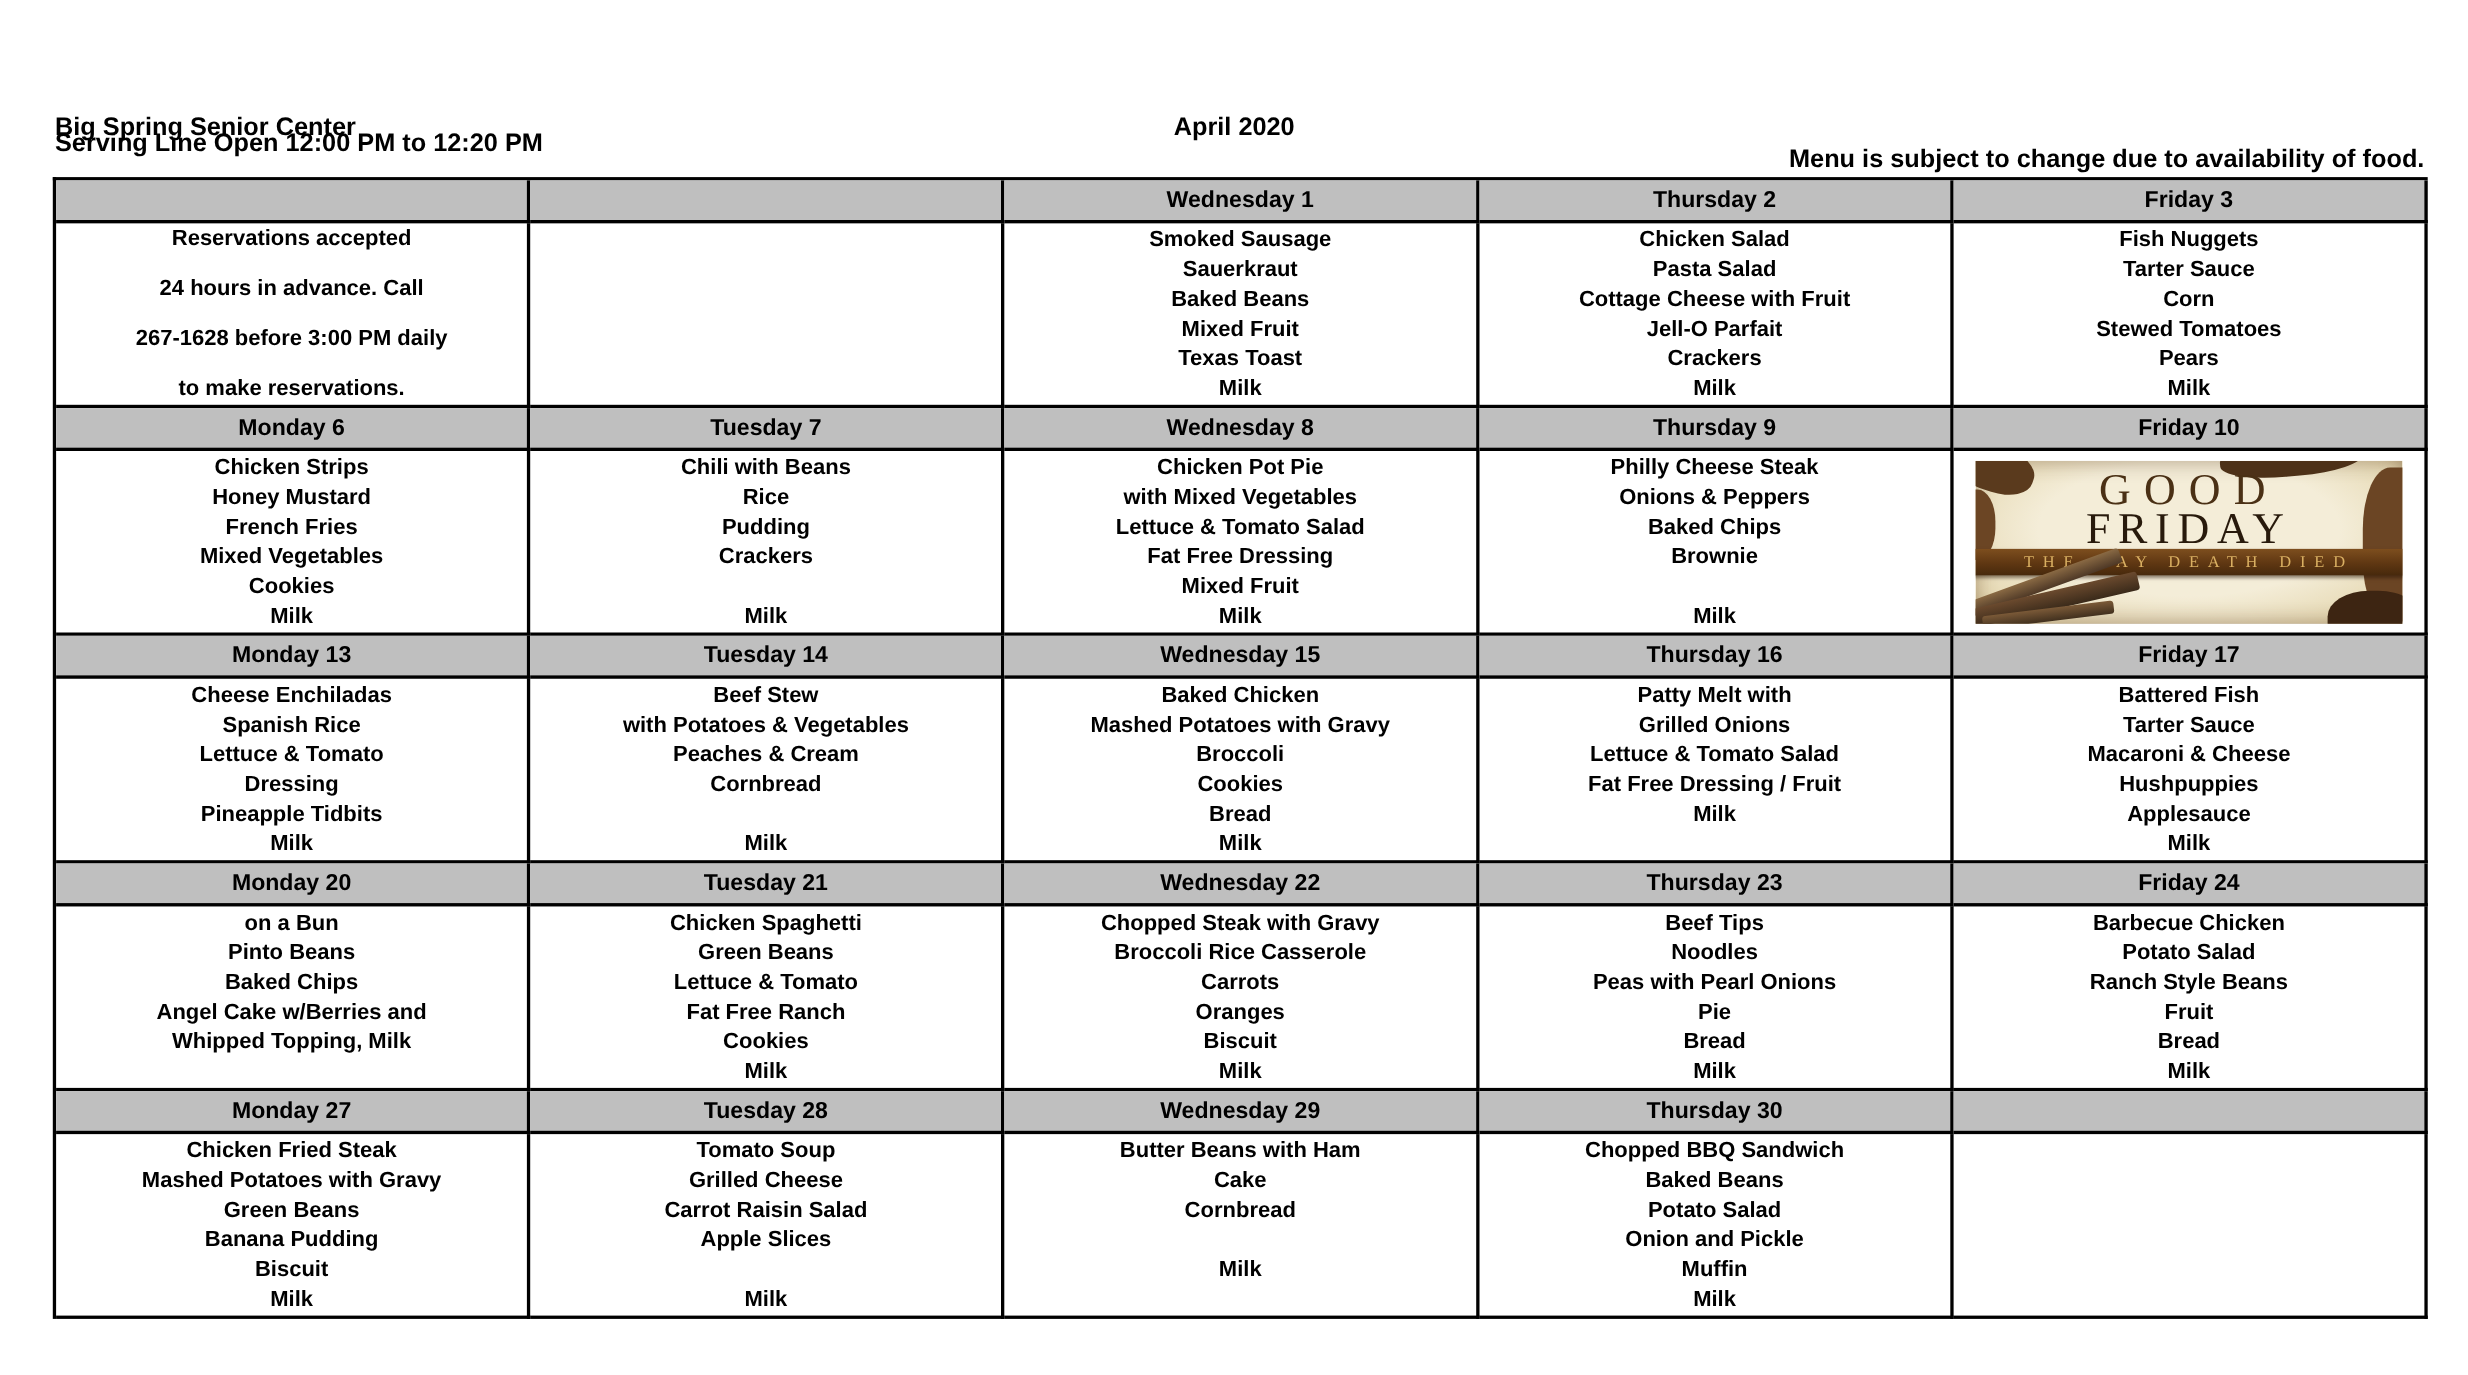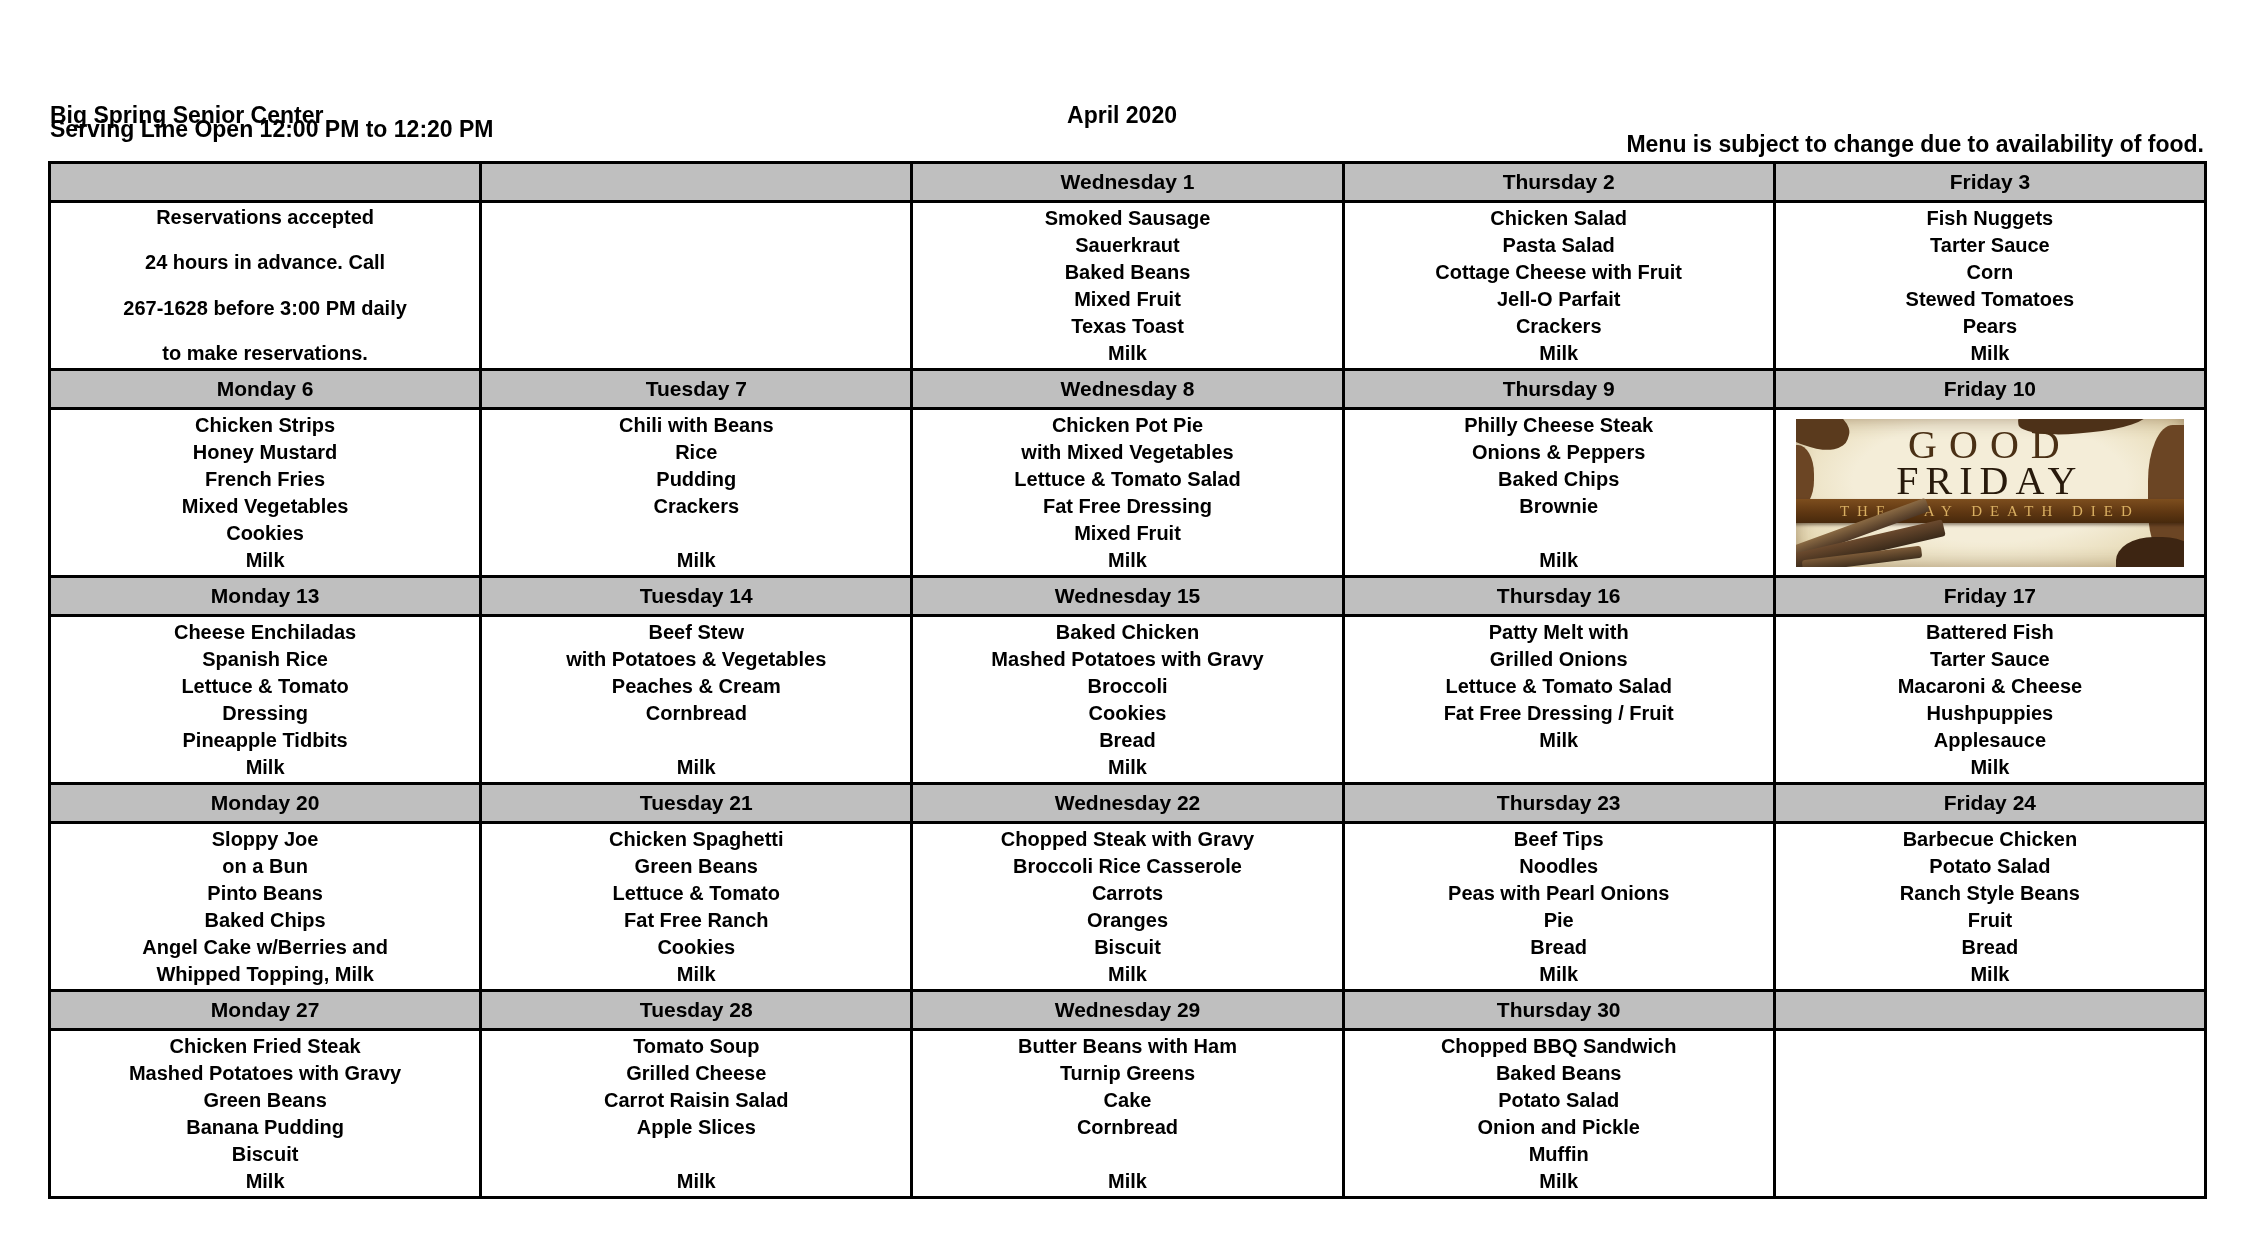--- a/index.html
+++ b/index.html
@@ -215,21 +215,20 @@
         <div class="menu-line">Milk</div>
       </div>
 
     <div class="cell day-header">Monday 20</div>
     <div class="cell day-header">Tuesday 21</div>
     <div class="cell day-header">Wednesday 22</div>
     <div class="cell day-header">Thursday 23</div>
     <div class="cell day-header">Friday 24</div>
 
     <div class="cell content">
-        <div class="menu-line">Sloppy Joe</div>
         <div class="menu-line">on a Bun</div>
         <div class="menu-line">Pinto Beans</div>
         <div class="menu-line">Baked Chips</div>
         <div class="menu-line">Angel Cake w/Berries and</div>
         <div class="menu-line">Whipped Topping, Milk</div>
       </div>
     <div class="cell content">
         <div class="menu-line">Chicken Spaghetti</div>
         <div class="menu-line">Green Beans</div>
         <div class="menu-line">Lettuce &amp; Tomato</div>
@@ -279,21 +278,20 @@
     <div class="cell content">
         <div class="menu-line">Tomato Soup</div>
         <div class="menu-line">Grilled Cheese</div>
         <div class="menu-line">Carrot Raisin Salad</div>
         <div class="menu-line">Apple Slices</div>
         <div class="menu-line"></div>
         <div class="menu-line">Milk</div>
       </div>
     <div class="cell content">
         <div class="menu-line">Butter Beans with Ham</div>
-        <div class="menu-line">Turnip Greens</div>
         <div class="menu-line">Cake</div>
         <div class="menu-line">Cornbread</div>
         <div class="menu-line"></div>
         <div class="menu-line">Milk</div>
       </div>
     <div class="cell content">
         <div class="menu-line">Chopped BBQ Sandwich</div>
         <div class="menu-line">Baked Beans</div>
         <div class="menu-line">Potato Salad</div>
         <div class="menu-line">Onion and Pickle</div>

